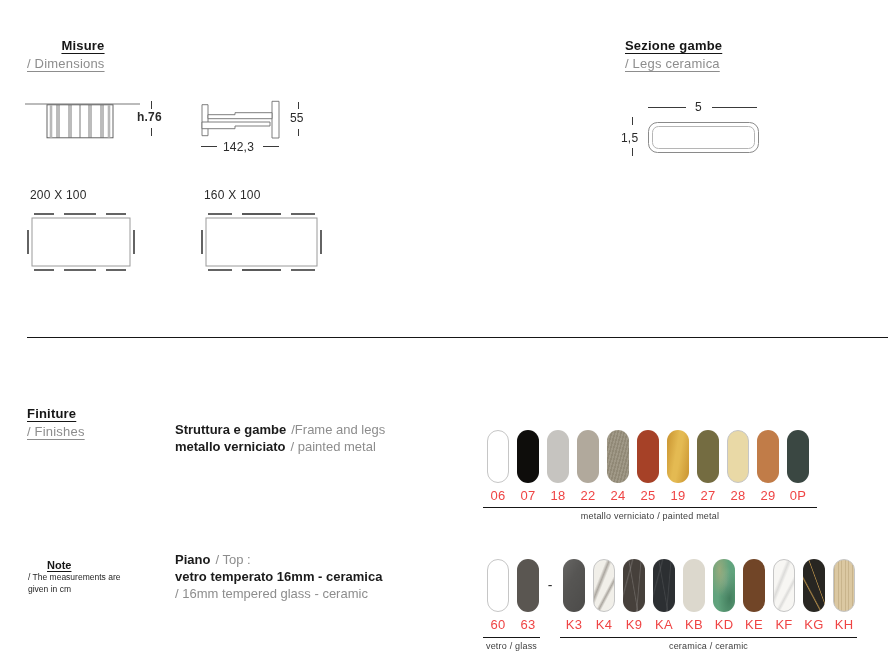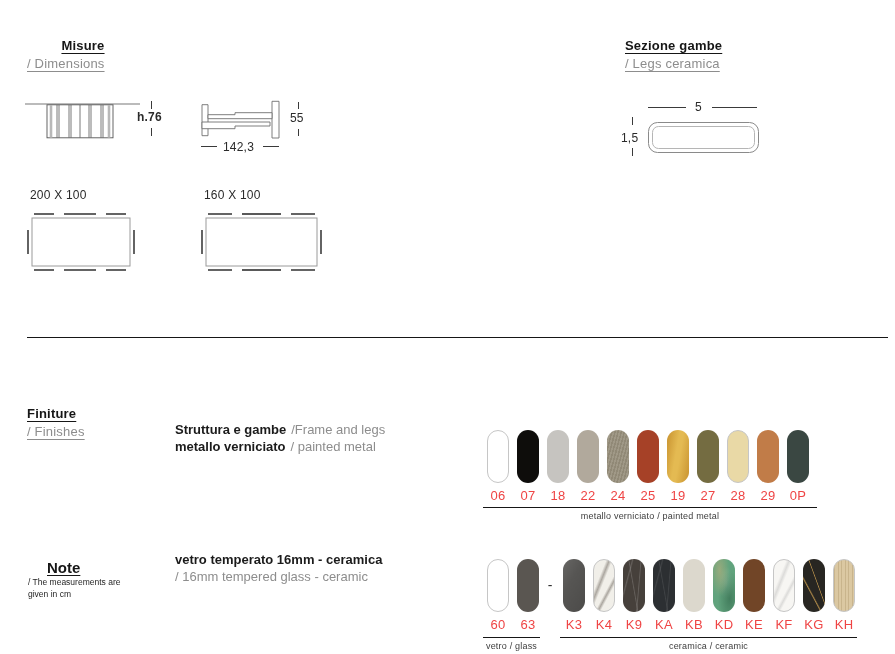--- a/index.html
+++ b/index.html
@@ -22,21 +22,21 @@
   .txtline b{font-weight:700;color:#1b1b1b;}
   .gray{color:#8d8d8d;font-weight:400;}
   .gap{margin-left:5px;}
   .swatch-group{position:absolute;display:flex;gap:8px;}
   .swatch{display:flex;flex-direction:column;align-items:center;width:22px;}
   .pill{width:22px;height:53px;border-radius:11px;}
   .pill.light{border:1px solid #c6c6c6;}
   .swatch-code{margin-top:5px;font-size:13px;color:#ef4444;letter-spacing:.3px;}
   .group-rule{position:absolute;height:1px;background:#161616;}
   .group-caption{position:absolute;font-size:9px;color:#3d3d3d;text-align:center;letter-spacing:.2px;}
-  .note-title{font-size:15px;font-weight:700;color:#161616;text-decoration:underline;text-underline-offset:2px;padding-left:19px;}
+  .note-title{font-size:11px;font-weight:700;color:#161616;text-decoration:underline;text-underline-offset:2px;padding-left:19px;}
   .note-small{font-size:8.5px;line-height:12px;width:112px;color:#1f1f1f;}
   .sep-dash{position:absolute;font-size:14px;color:#333;width:14px;text-align:center;}
   svg{display:block;}
 </style>
 </head>
 <body>
 
 <div class="abs" style="left:27px;top:38px;text-align:right;">
   <div class="h-title">Misure</div>
   <div class="h-sub">/ Dimensions</div>
@@ -186,20 +186,23 @@
 <div class="group-rule" style="left:483px;top:507px;width:334px;"></div>
 <div class="group-caption" style="left:483px;top:511px;width:334px;">metallo verniciato / painted metal</div>
 
 <div class="abs" style="left:28px;top:559px;">
   <div class="note-title">Note</div>
   <div class="note-small gray">/ The measurements are given in cm</div>
 </div>
 
 <div class="abs" style="left:175px;top:551px;">
   <div class="txtline">
+    <b>Piano</b><span class="gray gap">/ Top :</span>
+  </div>
+  <div class="txtline">
     <b>vetro temperato 16mm - ceramica</b>
   </div>
   <div class="txtline gray">/ 16mm tempered glass - ceramic</div>
 </div>
 
 <div class="swatch-group" style="left:487px;top:559px;">
     <div class="swatch">
       <div class="pill light" style="background: rgb(255, 255, 255);"></div>
       <div class="swatch-code">60</div>
     </div>

